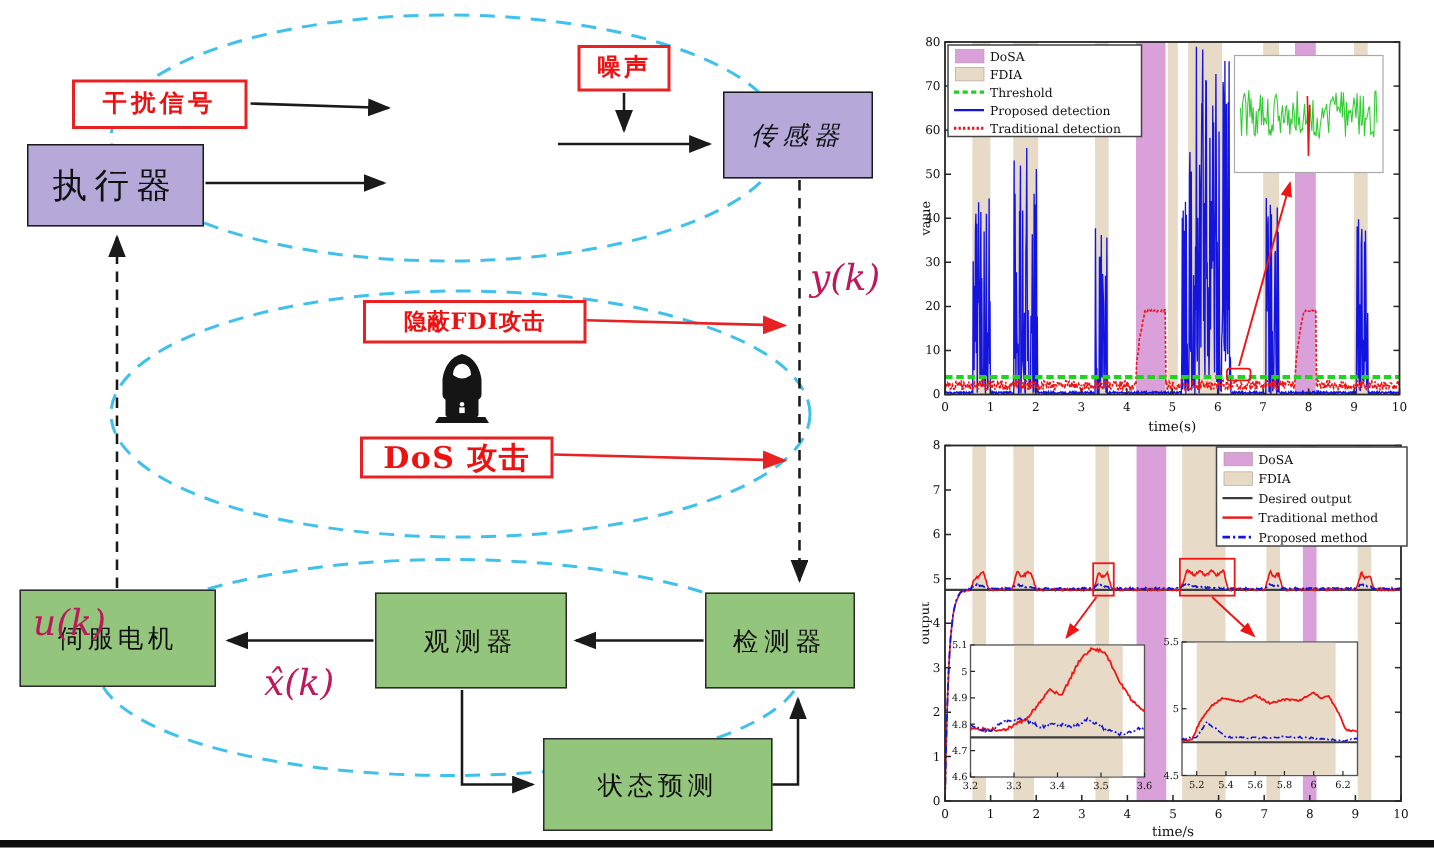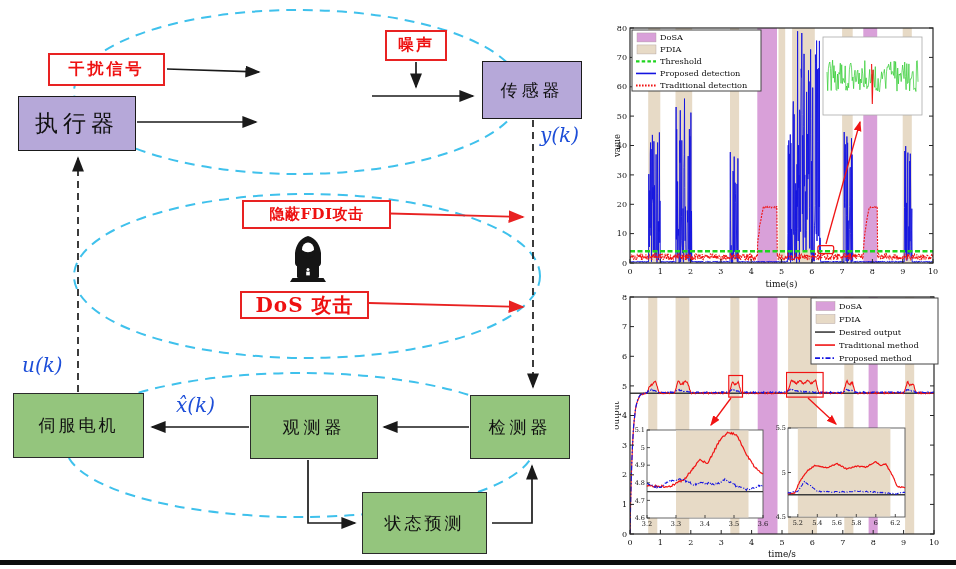--- a/index.html
+++ b/index.html
@@ -5,21 +5,21 @@
   html,body{margin:0;padding:0;}
   body{width:956px;height:569px;position:relative;background:#ffffff;overflow:hidden;
        font-family:"DejaVu Serif","Liberation Serif",serif;}
   .abs{position:absolute;}
   .box{position:absolute;display:flex;align-items:center;justify-content:center;
        box-sizing:border-box;color:#111;text-align:center;}
   .purple{background:#b6a8d9;border:1.6px solid #1a1a1a;}
   .green{background:#94c57d;border:1.4px solid #2b2b2b;}
   .redbox{background:#ffffff;border:2px solid #e82222;color:#e11;font-weight:bold;}
   .circle{background:#f9e4cd;border:1.6px solid #1a1a1a;border-radius:50%;}
-  .sig{position:absolute;font-style:italic;font-size:20px;color:#1d4ed8;font-weight:500;}
+  .sig{position:absolute;font-style:italic;font-size:24px;color:#be185d;font-weight:500;margin-top:48px;}
   svg text{font-family:"DejaVu Serif","Liberation Serif",serif;}
   #bottom-bar{position:absolute;left:0;top:560px;width:956px;height:5px;background:#0d0d0d;}
 </style>
 </head>
 <body>
 
 <div id="figure" class="abs" style="left:0;top:0;width:956px;height:569px;">
 
   <svg id="diagram-svg" class="abs" style="left:0;top:0;" width="615" height="569" viewBox="0 0 615 569">
     <defs>
@@ -64,39 +64,39 @@
 
   <div class="box redbox" style="left:48px;top:53px;width:117px;height:33px;font-size:16px;letter-spacing:3px;">
     <span>干扰信号</span>
   </div>
   <div class="box purple" style="left:18px;top:96px;width:118px;height:55px;font-size:23px;letter-spacing:5px;">
     <span>执行器</span>
   </div>
   <div class="box redbox" style="left:385px;top:30px;width:62px;height:31px;font-size:16px;letter-spacing:2px;">
     <span>噪声</span>
   </div>
-  <div class="box purple" style="left:482px;top:61px;width:100px;height:58px;font-size:17px;letter-spacing:4px;">
+  <div class="box purple" style="left:482px;top:61px;width:100px;height:58px;font-size:17px;letter-spacing:4px;font-style:italic;">
     <span>传感器</span>
   </div>
   <div class="box redbox" style="left:242px;top:200px;width:149px;height:29px;font-size:15px;letter-spacing:0.5px;">
     <span>隐蔽FDI攻击</span>
   </div>
   <div class="box redbox" style="left:240px;top:291px;width:129px;height:28px;font-size:20px;letter-spacing:1px;">
     <span>DoS 攻击</span>
   </div>
   <div class="box green" style="left:13px;top:393px;width:131px;height:65px;font-size:17px;letter-spacing:3px;">
     <span>伺服电机</span>
   </div>
   <div class="box green" style="left:250px;top:395px;width:128px;height:64px;font-size:17px;letter-spacing:4px;">
     <span>观测器</span>
   </div>
   <div class="box green" style="left:470px;top:395px;width:100px;height:64px;font-size:17px;letter-spacing:4px;">
     <span>检测器</span>
   </div>
-  <div class="box green" style="left:362px;top:492px;width:125px;height:62px;font-size:17px;letter-spacing:3px;text-align:center;">
+  <div class="box green" style="left:362px;top:492px;width:153px;height:62px;font-size:17px;letter-spacing:3px;text-align:center;">
     <span>状态预测</span>
   </div>
 
   <div class="sig" style="left:540px;top:123px;">y(k)</div>
   <div class="sig" style="left:22px;top:353px;">u(k)</div>
   <div class="sig" style="left:176px;top:393px;">x̂(k)</div>
 
   <svg id="chart-top" class="abs" style="left:615px;top:0;" width="341" height="290" viewBox="0 0 341 290">
       <defs>
     <marker id="arT" markerWidth="9" markerHeight="7" refX="7" refY="3" orient="auto">

